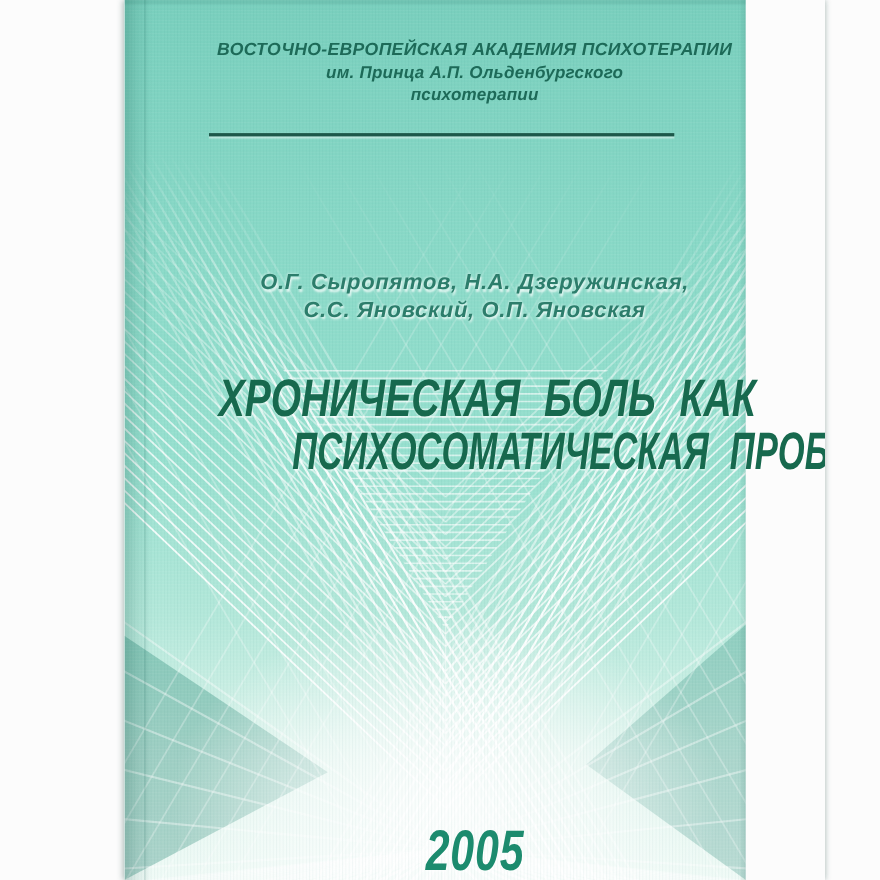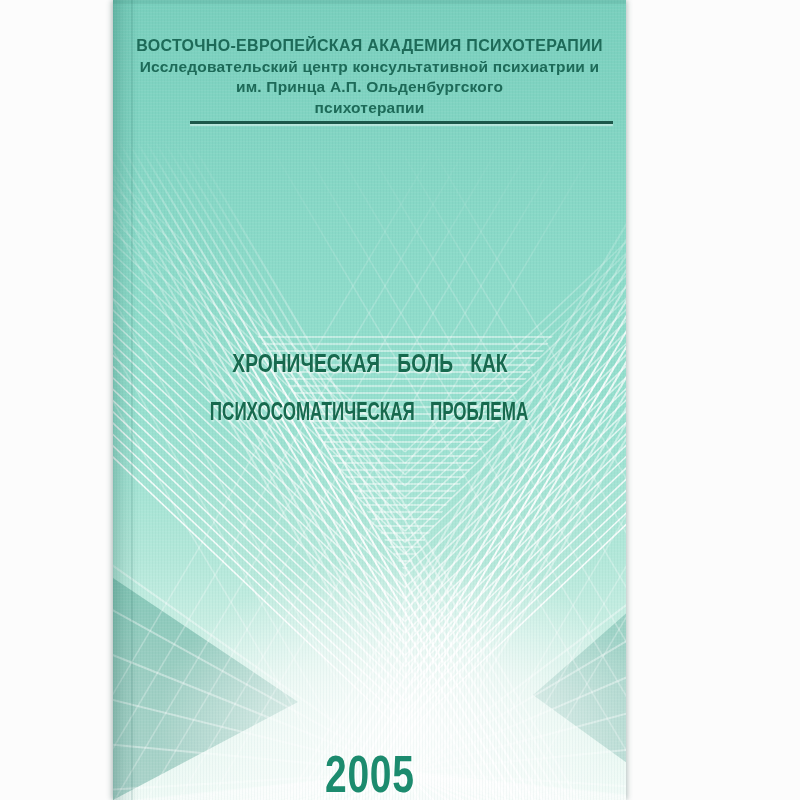--- a/index.html
+++ b/index.html
@@ -1,28 +1,28 @@
 <!DOCTYPE html>
 <html style="--photo-background: #fcfcfc; --cover-teal-top: #7bd0bf; --cover-teal-mid: #96e0cf; --cover-bottom-light: #f1fbf7; --publisher-green: #1d6a58; --separator-green: #1c584a; --authors-green: #2c7d6b; --title-green: #17694e; --year-green: #1c8b6e; --pattern-line-white: #ffffff;"><head>
 <meta charset="utf-8">
 <style>
   html,body{margin:0;padding:0;}
   body{width:800px;height:800px;background:#fcfcfc;font-family:"Liberation Sans","DejaVu Sans",sans-serif;}
   .photo{position:relative;width:800px;height:800px;background:var(--photo-background,#fcfcfc);overflow:hidden;}
-  .cover{position:absolute;left:113px;top:0;width:513px;height:800px;overflow:hidden;
-         box-shadow:-2px 0 5px rgba(40,80,72,.28), 2px 0 5px rgba(40,80,72,.22);}
+  .cover{position:absolute;left:113px;top:0;width:637px;height:800px;overflow:hidden;
+         box-shadow:-2px 0 5px rgba(40,80,72,.28), 2px 0 5px rgba(40,80,72,.22);font-style:italic;}
   .cover svg{position:absolute;left:0;top:0;width:565px;height:800px;display:block;}
   .txt{position:absolute;left:0;right:0;text-align:center;}
   .publisher{top:36px;color:var(--publisher-green);font-weight:bold;font-size:15.5px;line-height:20.5px;letter-spacing:.2px;}
   .publisher .l1{font-size:16px;letter-spacing:.3px;}
   .rule{position:absolute;top:121px;left:77px;width:423px;height:2.5px;background:var(--separator-green);
         box-shadow:0 2px 1px rgba(255,255,255,.45);}
   .authors{top:245px;color:var(--authors-green);font-weight:bold;font-size:20px;line-height:25px;letter-spacing:.6px;
            text-shadow:1px 2px 2px rgba(255,255,255,.8), -1px -1px 2px rgba(255,255,255,.35);}
-  .title{top:339px;color:var(--title-green);font-weight:bold;font-size:26px;line-height:48px;}
+  .title{top:339px;color:var(--title-green);font-weight:bold;font-size:48px;line-height:48px;}
   .condense{display:inline-block;white-space:nowrap;transform-origin:50% 50%;
             text-shadow:1px 2px 2px rgba(255,255,255,.5);}
   .c1{transform:scaleX(.74);word-spacing:16px;}
   .c2{transform:scaleX(.655);word-spacing:16px;}
   .year{top:744px;color:var(--year-green);font-weight:bold;font-size:52px;}
   .cy{transform:scaleX(.75);letter-spacing:1px;}
 </style>
 </head>
 <body>
 
@@ -272,27 +272,30 @@
 
       <rect x="0" y="0" width="565" height="800" fill="url(#tex)"></rect>
       <rect x="0" y="0" width="26" height="800" fill="url(#spineGrad)"></rect>
       <rect x="18" y="0" width="2" height="800" fill="#0c4f44" opacity="0.10"></rect>
       <rect x="559" y="0" width="6" height="800" fill="url(#edgeRGrad)"></rect>
       <rect x="0" y="0" width="565" height="4" fill="#0c4f44" opacity="0.09"></rect>
     </svg>
 
     <div class="txt publisher">
       <div class="l1">ВОСТОЧНО-ЕВРОПЕЙСКАЯ АКАДЕМИЯ ПСИХОТЕРАПИИ</div>
-      <div>Исследовательский центр консультативной психиатрии и</div>
       <div>им. Принца А.П. Ольденбургского</div>
       <div>психотерапии</div>
     </div>
 
     <div class="rule"></div>
 
+    <div class="txt authors">
+      <div>О.Г. Сыропятов, Н.А. Дзеружинская,</div>
+      <div>С.С. Яновский, О.П. Яновская</div>
+    </div>
 
     <div class="txt title">
       <div><span class="condense c1">ХРОНИЧЕСКАЯ БОЛЬ КАК</span></div>
       <div><span class="condense c2">ПСИХОСОМАТИЧЕСКАЯ ПРОБЛЕМА</span></div>
     </div>
 
     <div class="txt year">
       <span class="condense cy">2005</span>
     </div>
 

